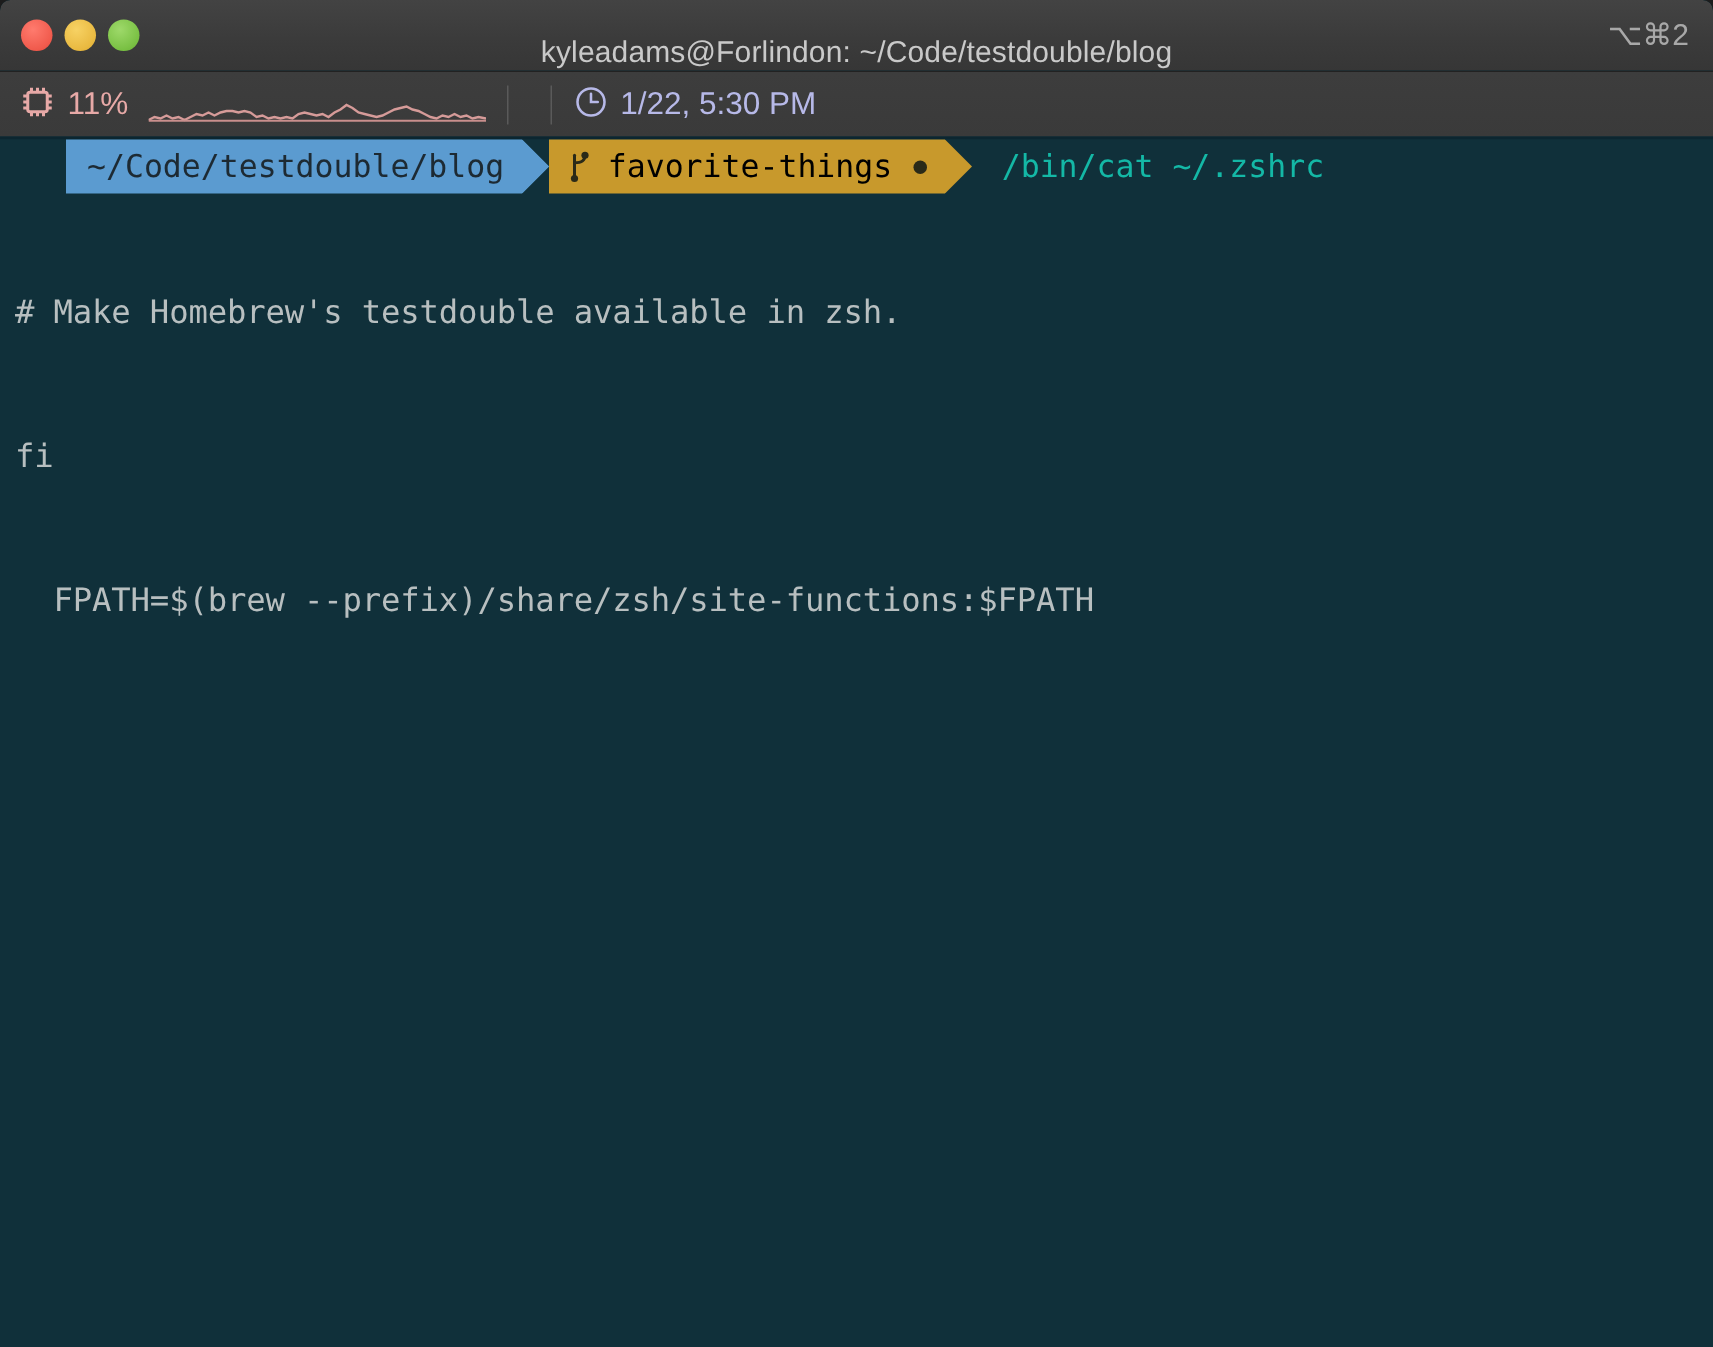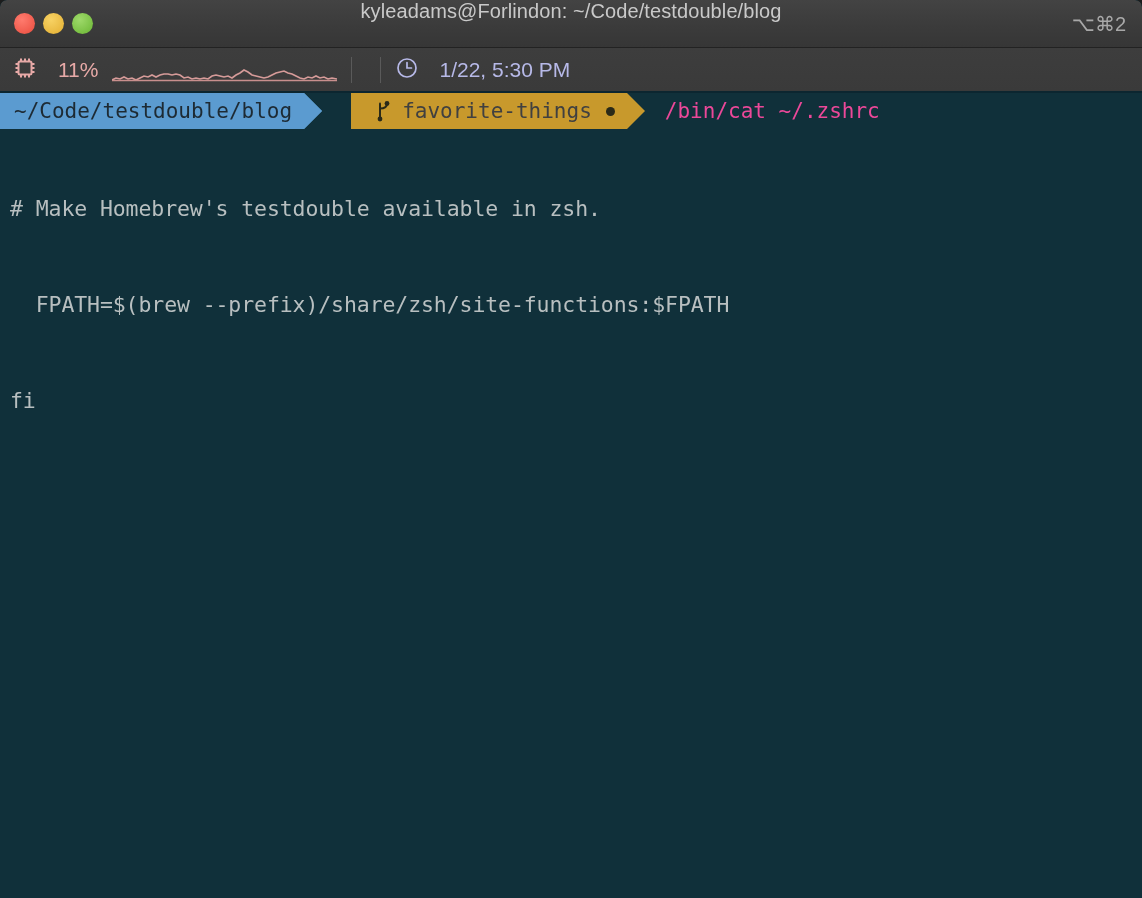--- a/index.html
+++ b/index.html
@@ -21,21 +21,21 @@
   }
 
   
   .titlebar {
     position: relative;
     height: 47px;
     background: linear-gradient(to bottom, #434343 0%, #3b3b3b 55%, #363636 100%);
     border-bottom: 1px solid #222;
     border-radius: 7px 7px 0 0;
     display: flex;
-    align-items: flex-start;
+    align-items: flex-end;
   }
   .lights {
     position: absolute;
     left: 14px;
     top: 0;
     height: 47px;
     display: flex;
     align-items: center;
     gap: 8px;
   }
@@ -84,21 +84,21 @@
   }
   .status-group {
     display: flex;
     align-items: center;
     height: 100%;
   }
   .status-label {
     font-family: "Liberation Sans", sans-serif;
     font-size: 21px;
     white-space: nowrap;
-    margin-left: 20px;
+    margin-left: 7px;
   }
   .cpu-color { color: #e7a9a7; }
   .mem-color { color: #a5dba0; }
   .clk-color { color: #b7b9e8; }
 
   .divider {
     width: 1px;
     height: 26px;
     background: #5a5a5a;
     margin: 0 14px;
@@ -121,38 +121,38 @@
   }
   .seg {
     display: flex;
     align-items: center;
     padding: 0 12px 0 14px;
     white-space: nowrap;
   }
   .seg-path {
     background: #5b9bd0;
     color: #1d2a33;
+    margin-left: 44px;
   }
   .seg-git {
     background: #c8992c;
-    color: #404040;
-    padding-left: 24px;
+    color: #000000;
+    padding-left: 12px;
     gap: 10px;
-    margin-left: 29px;
   }
   .arrow {
     width: 18px;
     align-self: stretch;
     flex: 0 0 auto;
   }
   .cmd {
     display: flex;
     align-items: center;
     padding-left: 20px;
-    color: #ec4899;
+    color: #14b8a6;
     white-space: nowrap;
   }
   .git-icon {
     display: inline-flex;
     align-items: center;
   }
   .git-dirty-dot {
     width: 9px;
     height: 9px;
     border-radius: 50%;
@@ -256,22 +256,22 @@
       <span class="git-dirty-dot"></span>
     </div>
     <svg class="arrow" viewBox="0 0 18 36" preserveAspectRatio="none">
       <polygon points="0,0 18,18 0,36" fill="#c8992c"></polygon>
     </svg>
     <div class="cmd">/bin/cat ~/.zshrc</div>
   </div>
 
   <div class="term-body">
     <div class="term-line"># Make Homebrew's testdouble available in zsh.</div>
+    <div class="term-line">fi</div>
     <div class="term-line">  FPATH=$(brew --prefix)/share/zsh/site-functions:$FPATH</div>
-    <div class="term-line">fi</div>
     <div class="term-line"></div>
     <div class="term-line"></div>
     
     
     
     
     
     
     
     

